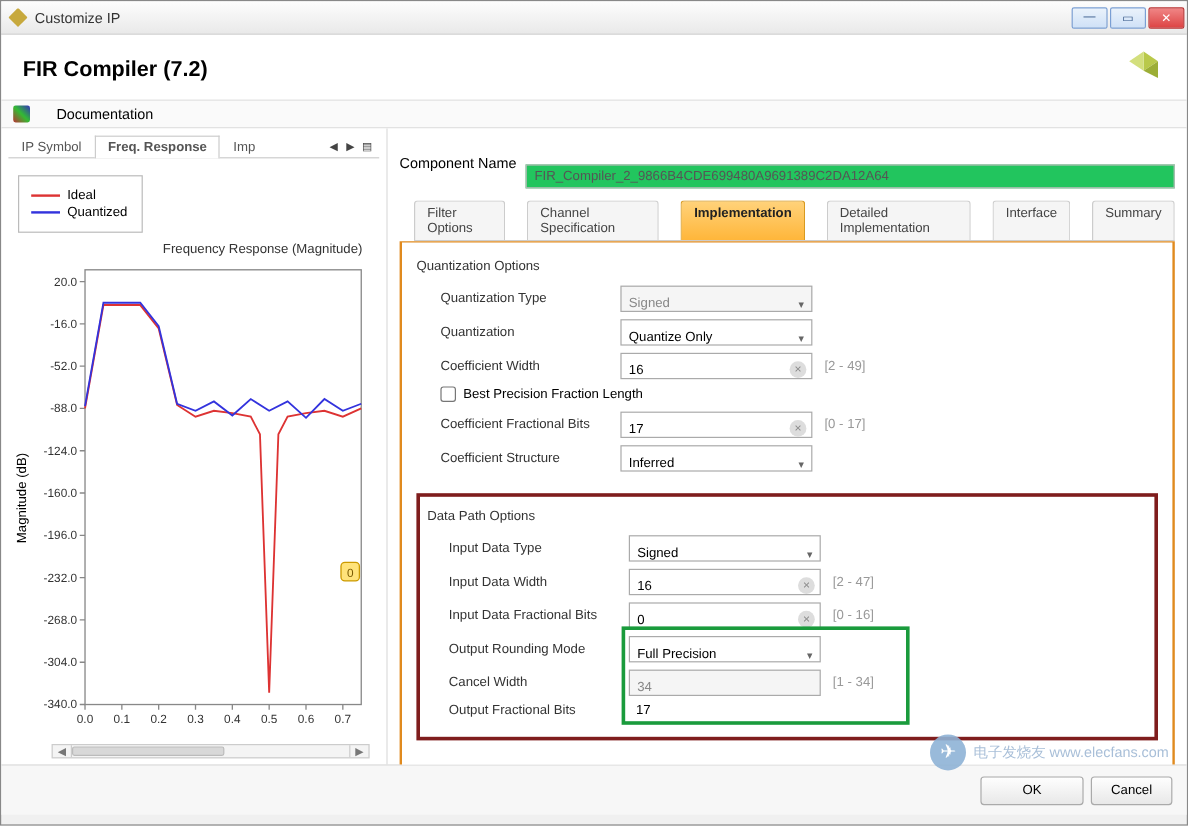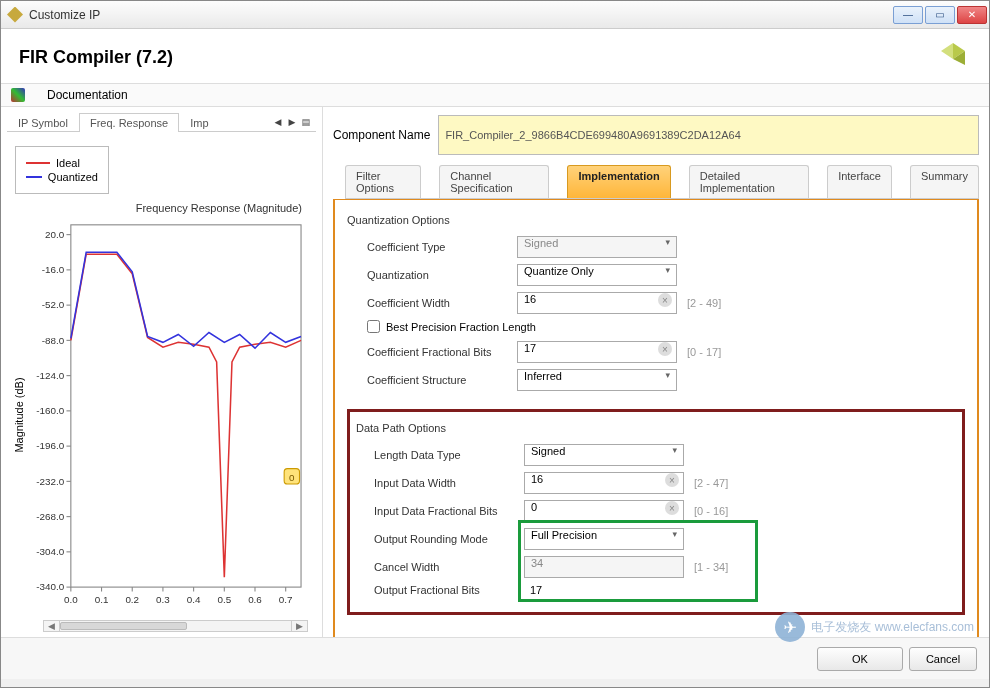--- a/index.html
+++ b/index.html
@@ -34,52 +34,52 @@
 .toolbar { background:#fafafa; border-bottom:1px solid #ddd; padding:4px 10px; display:flex; align-items:center; gap:22px;}
 .toolbar .doc-ico{width:14px;height:14px;background:linear-gradient(45deg,#b33,#3b3,#33b);border-radius:2px;}
 
 .main { display:flex; height:calc(100% - 28px - 58px - 28px - 42px); background:#fff;}
 .left { width:322px; border-right:1px solid #ddd; display:flex; flex-direction:column; padding:6px;}
 .right { flex:1; padding:8px 10px 4px; overflow:hidden;}
 
 .left-tabs { display:flex; align-items:center; gap:0; height:24px; border-bottom:1px solid #ccc; font-size:11px;}
 .left-tabs .tab { padding:3px 10px; border:1px solid transparent; border-bottom:none; margin-bottom:-1px; color:#555; white-space:nowrap;}
 .left-tabs .tab.trunc{max-width:32px;overflow:hidden;text-overflow:clip;}
-.left-tabs .tab.active { border-color:#ccc; background:#fff; font-weight:normal;}
+.left-tabs .tab.active { border-color:#ccc; background:#fff; font-weight:bold;}
 .left-tabs .nav { margin-left:auto; display:flex; gap:2px; padding-right:4px;}
 .left-tabs .nbtn{width:12px;height:12px;display:flex;align-items:center;justify-content:center;font-size:9px;color:#444;}
 
-.legend { border:1px solid #bbb; margin:14px 8px 0; padding:8px 10px; width:94px; background:#fff;}
+.legend { border:1px solid #bbb; margin:14px 8px 0; padding:8px 10px; width:104px; background:#fff;}
 .legend-row{display:flex;align-items:center;gap:6px;font-size:11px;margin:2px 0;}
 .lline{width:24px;height:2px;}
 
 .chart-title{text-align:right;font-size:11px;margin:8px 14px 2px 0;color:#333;}
 .chart-wrap{flex:1;display:flex;padding:0 4px 4px 4px;}
 .ylabel{writing-mode:vertical-rl;transform:rotate(180deg);font-size:11px;text-align:center;padding:0 2px;}
 .plot{flex:1;position:relative;}
 .plot svg{width:100%;height:100%;}
 .scroll-h{height:16px;border:1px solid #ccc;background:#f4f4f4;margin:2px 8px 0 36px;display:flex;}
 .scroll-h .arrow{width:16px;display:flex;align-items:center;justify-content:center;font-size:9px;color:#777;border:0 solid #ccc;}
 .scroll-h .arrow:first-child{border-right-width:1px;}
 .scroll-h .arrow:last-child{border-left-width:1px;}
 .scroll-h .track{flex:1;position:relative;}
 .scroll-h .thumb{position:absolute;left:0;top:1px;bottom:1px;width:55%;background:#d8d8d8;border:1px solid #bbb;border-radius:2px;}
 
 .comp-row{display:flex;align-items:center;gap:8px;margin-bottom:10px;}
-.comp-row input{flex:1;height:40px;border:1px solid #bbb;background:#fef9c3;color:#555;padding:0 6px;font-size:11px;}
+.comp-row input{flex:1;height:20px;border:1px solid #bbb;background:#22c55e;color:#555;padding:0 6px;font-size:11px;margin-top:22px;}
 
 .rtabs{display:flex;gap:18px;border-bottom:1px solid #ccc;font-size:11px;margin-left:12px;}
 .rtabs .tab{padding:4px 10px;border:1px solid #ccc;border-bottom:none;background:#f5f5f5;border-radius:3px 3px 0 0;color:#444;}
 .rtabs .tab.active{background:linear-gradient(#ffd27a,#ffb63a);font-weight:bold;color:#222;border-color:#d89a20;}
 
 .config{border:2px solid #e08a1e;border-top-width:1px;background:#fff;padding:10px 12px;height:478px;overflow:hidden;}
 .group-title{font-size:11px;color:#333;margin:4px 0 10px;}
 .fld{display:flex;align-items:center;margin:6px 0 6px 20px;font-size:11px;}
 .fld label{width:150px;color:#333;}
-.fld .ctl{width:160px;height:22px;border:1px solid #aaa;background:#fff;display:flex;align-items:flex-start;padding:0 6px;font-size:11px;position:relative;}
+.fld .ctl{width:160px;height:22px;border:1px solid #aaa;background:#fff;display:flex;align-items:flex-end;padding:0 6px;font-size:11px;position:relative;}
 .fld .ctl.readonly{color:#888;background:#f5f5f5;}
 .fld .ctl.dd::after{content:"▾";position:absolute;right:6px;color:#666;font-size:9px;}
 .fld .ctl.num .clr{position:absolute;right:4px;width:14px;height:14px;border-radius:50%;background:#ddd;color:#888;display:flex;align-items:center;justify-content:center;font-size:10px;}
 .fld .hint{margin-left:10px;color:#999;font-size:11px;}
 .chk{margin-left:20px;display:flex;align-items:center;gap:6px;font-size:11px;margin-bottom:8px;margin-top:4px;}
 .chk input{width:13px;height:13px;}
 .section-coeff{padding-bottom:6px;}
 
 .red-box{border:3px solid #7f1d1d;padding:6px 4px 10px;margin-top:6px;}
 .green-box{border:3px solid #1a9b3c;position:absolute;pointer-events:none;}
@@ -232,21 +232,21 @@
       <div class="tab active">Implementation</div>
       <div class="tab">Detailed Implementation</div>
       <div class="tab">Interface</div>
       <div class="tab">Summary</div>
     </div>
 
     <div class="config" style="position:relative;">
       <div class="section-coeff">
         <div class="group-title">Quantization Options</div>
         <div class="fld">
-          <label>Coefficient Type</label>
+          <label>Quantization Type</label>
           <div class="ctl dd readonly">
               <span>Signed</span>
             </div>
         </div>
         <div class="fld">
           <label>Quantization</label>
           <div class="ctl dd">
               <span>Quantize Only</span>
             </div>
         </div>
@@ -274,21 +274,21 @@
           <label>Coefficient Structure</label>
           <div class="ctl dd">
               <span>Inferred</span>
             </div>
         </div>
       </div>
 
       <div class="red-box" style="position:relative;">
         <div class="group-title" style="margin-left:2px;">Data Path Options</div>
         <div class="fld">
-          <label>Length Data Type</label>
+          <label>Input Data Type</label>
           <div class="ctl dd">
               <span>Signed</span>
             </div>
         </div>
         <div class="fld">
           <label>Input Data Width</label>
           <div class="ctl num">
               <span>16</span>
               <span class="clr">×</span>
             </div>

